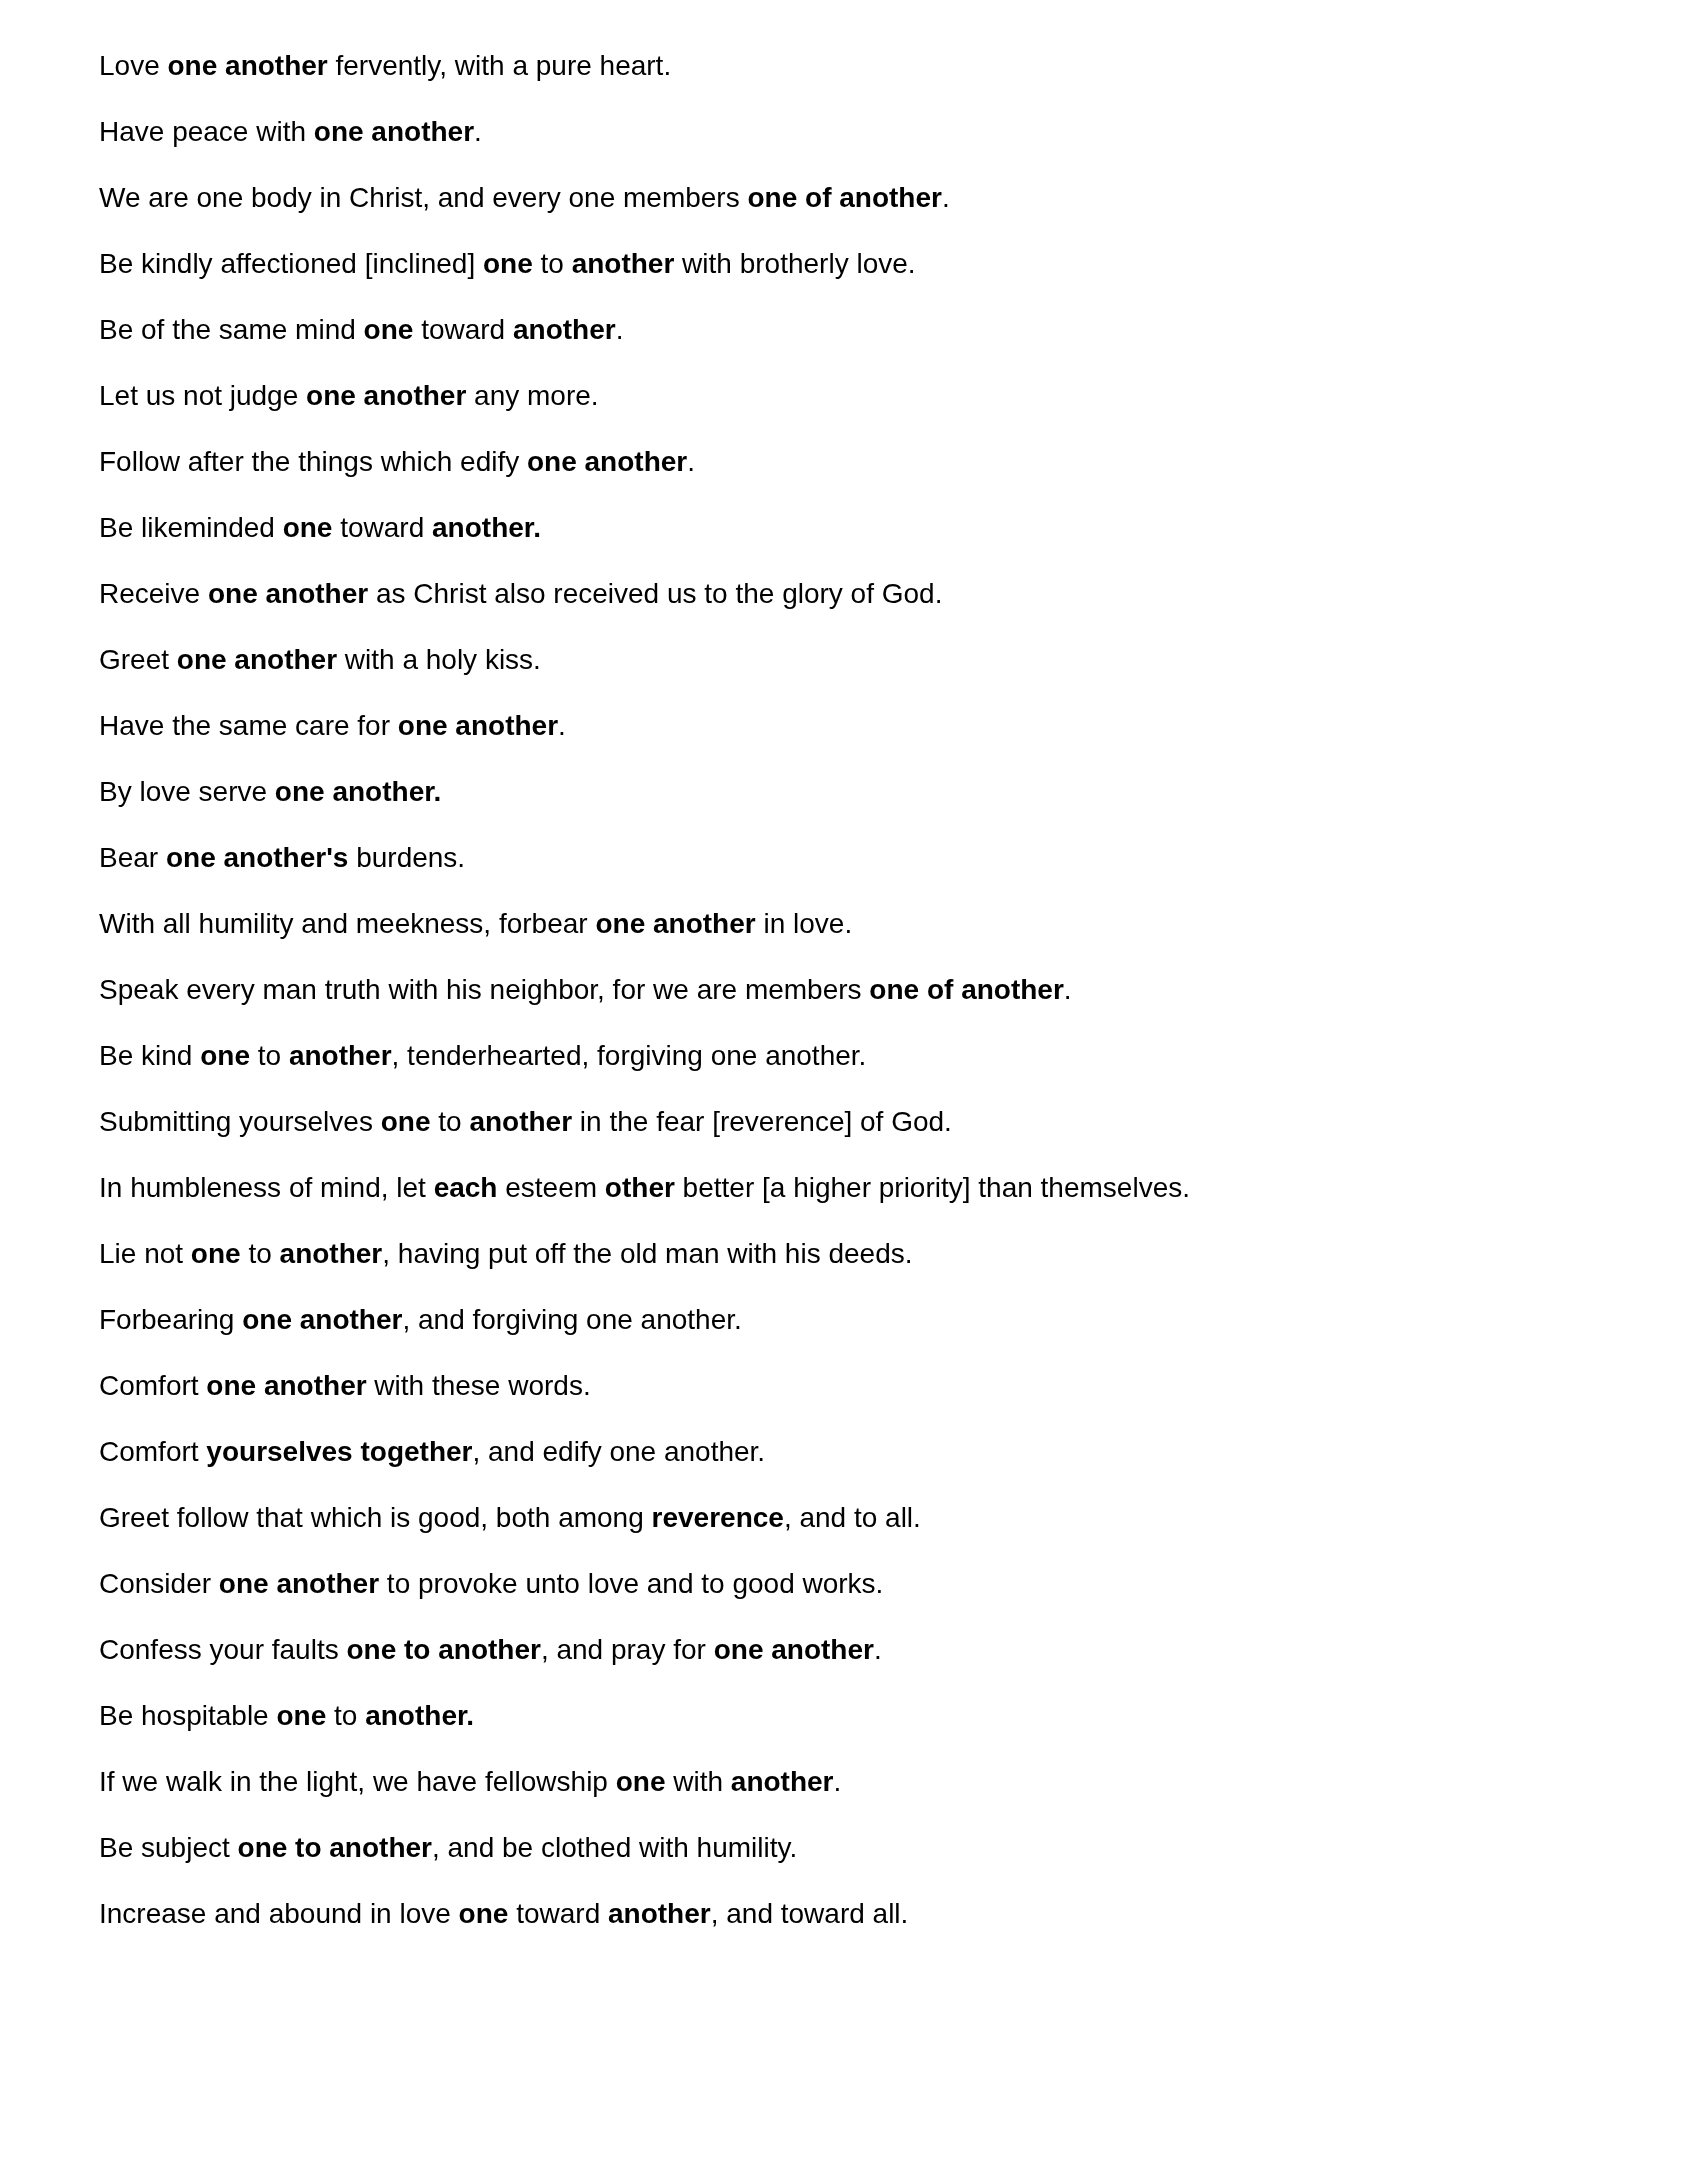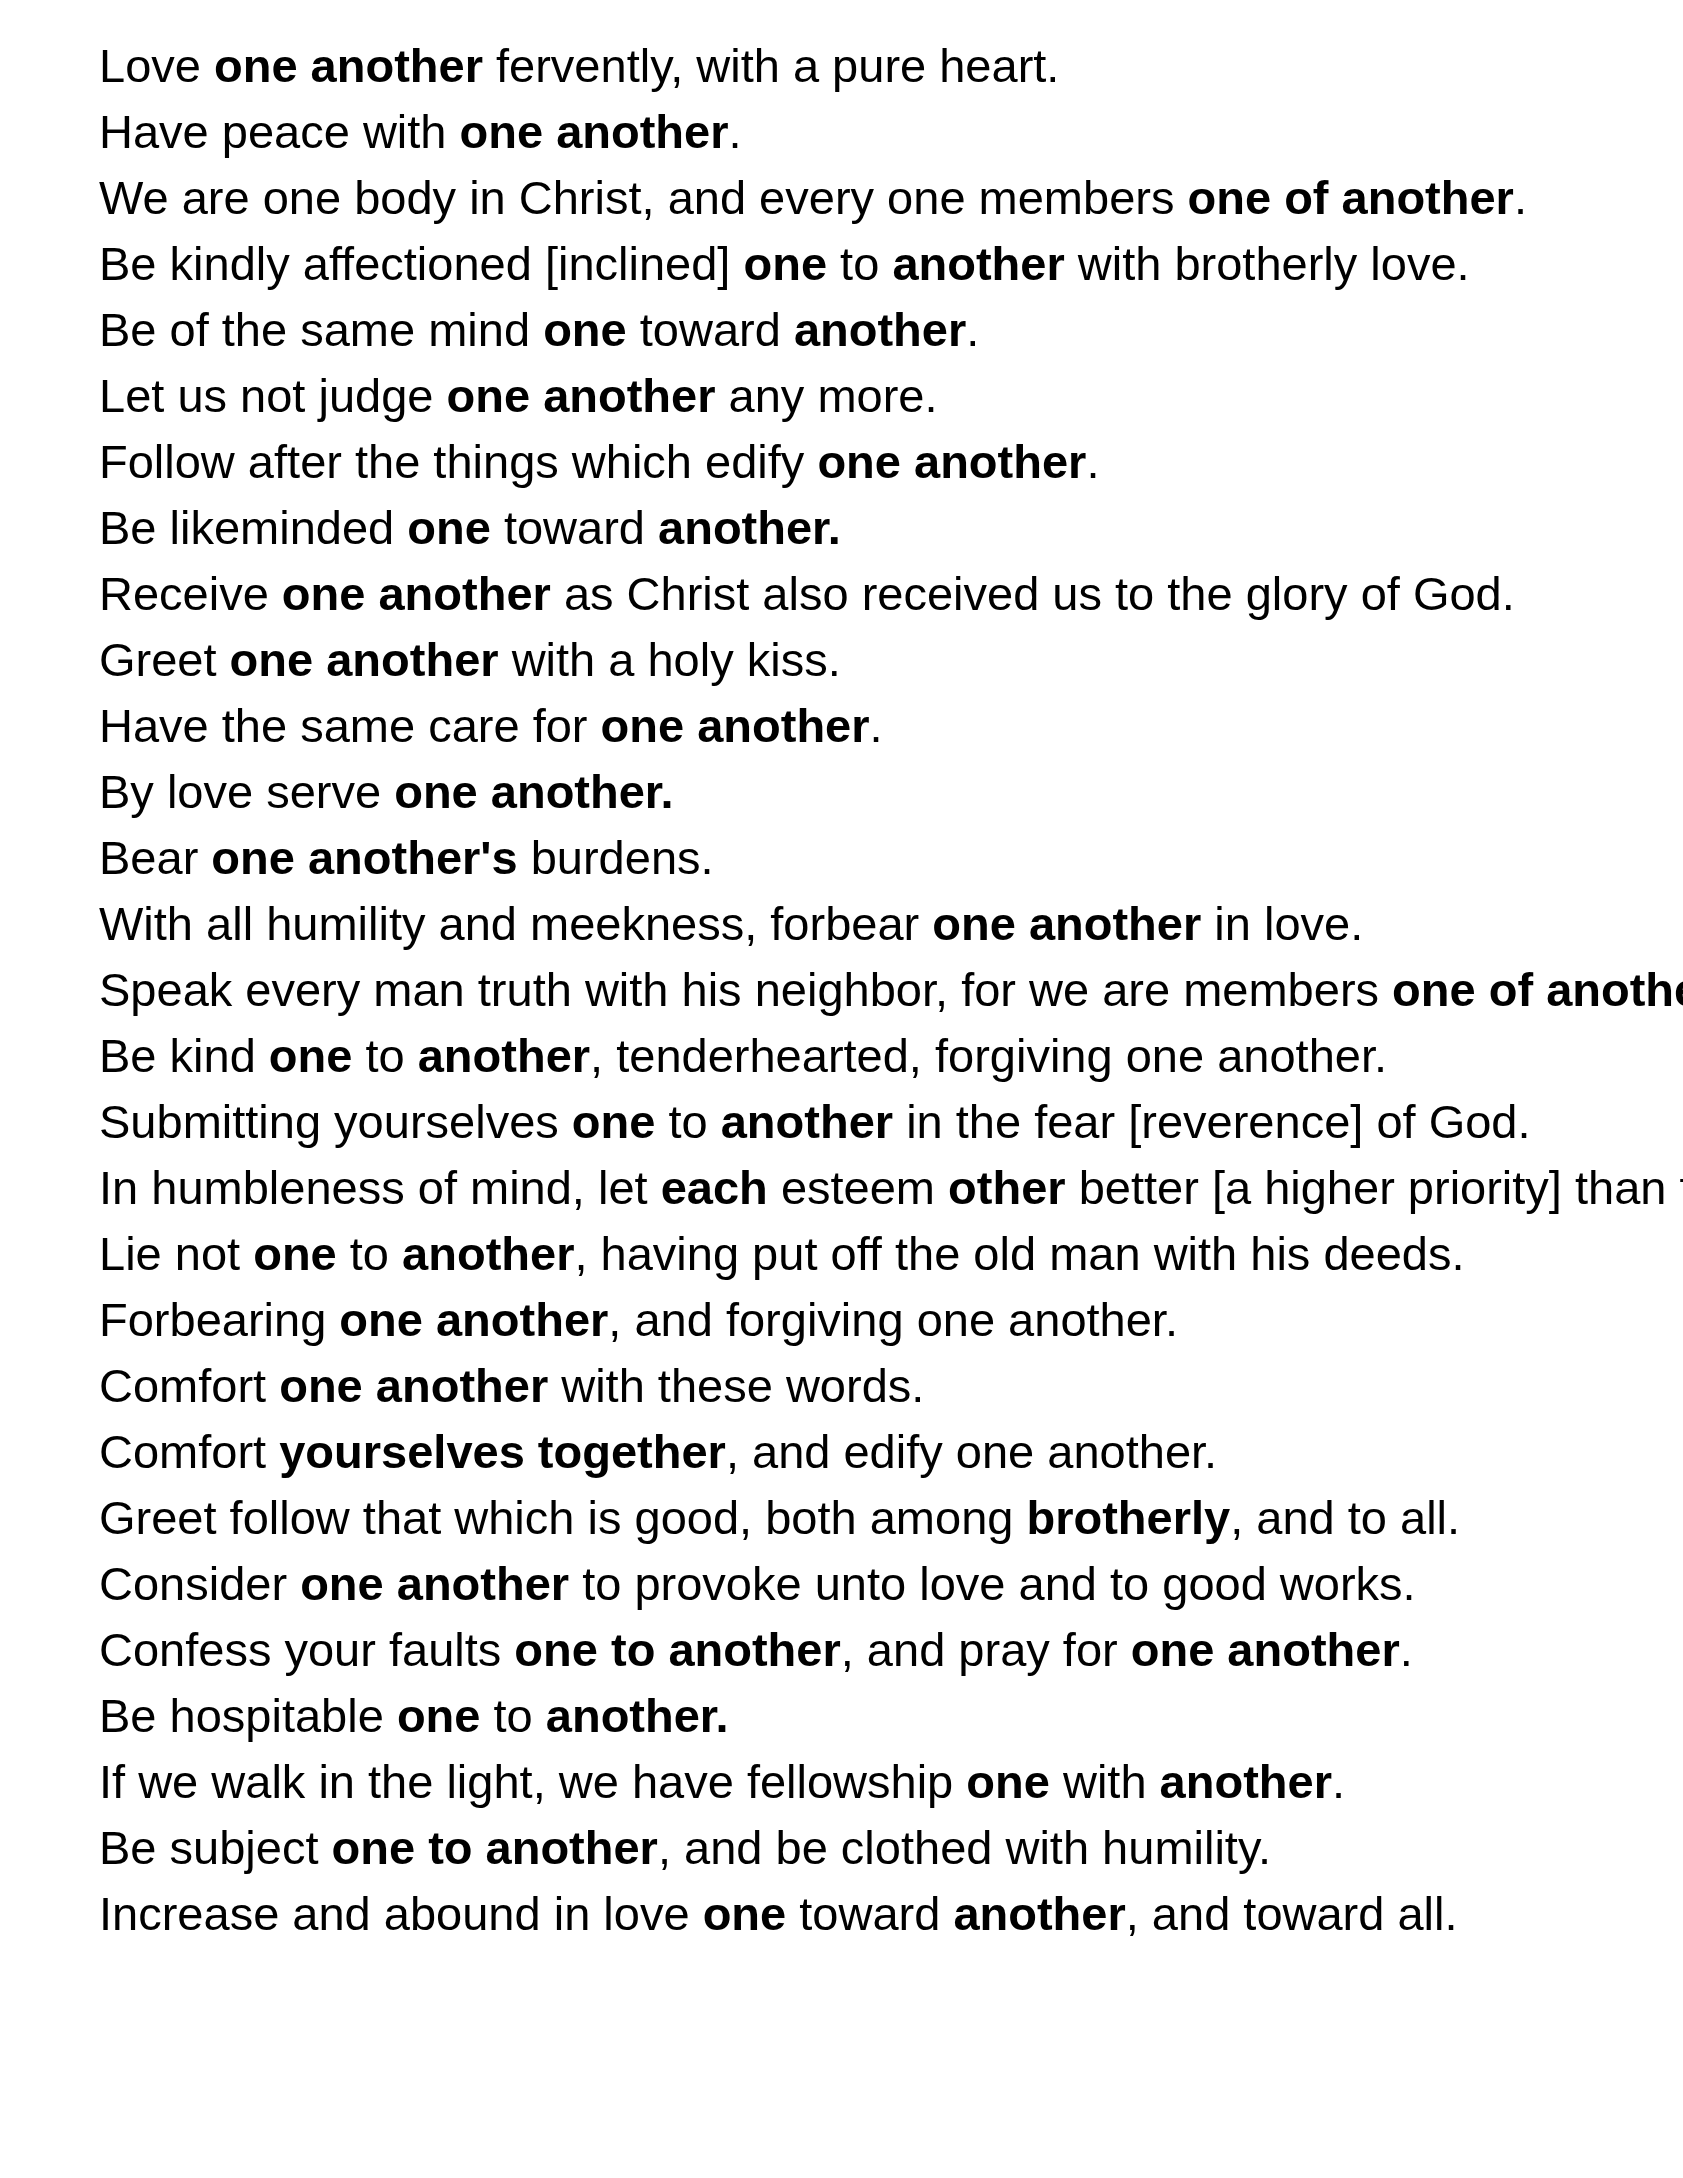--- a/index.html
+++ b/index.html
@@ -13,21 +13,21 @@
     font-family: "Liberation Sans", sans-serif;
     color: #000000;
     overflow: hidden;
   }
   .verse-list {
     padding: 33px 40px 0 99px;
   }
   p.verse {
     margin: 0;
     padding: 0;
-    font-size: 47px;
+    font-size: 28px;
     line-height: 66px;
     white-space: nowrap;
     font-weight: 400;
   }
   p.verse .b {
     font-weight: 700;
   }
 </style>
 </head>
 <body>
@@ -48,21 +48,21 @@
     <p class="verse"><span class="">Bear </span><span class="b">one another's</span><span class=""> burdens.</span></p>
     <p class="verse"><span class="">With all humility and meekness, forbear </span><span class="b">one another</span><span class=""> in love.</span></p>
     <p class="verse"><span class="">Speak every man truth with his neighbor, for we are members </span><span class="b">one of another</span><span class="">.</span></p>
     <p class="verse"><span class="">Be kind </span><span class="b">one</span><span class=""> to </span><span class="b">another</span><span class="">, tenderhearted, forgiving one another.</span></p>
     <p class="verse"><span class="">Submitting yourselves </span><span class="b">one</span><span class=""> to </span><span class="b">another</span><span class=""> in the fear [reverence] of God.</span></p>
     <p class="verse"><span class="">In humbleness of mind, let </span><span class="b">each</span><span class=""> esteem </span><span class="b">other</span><span class=""> better [a higher priority] than themselves.</span></p>
     <p class="verse"><span class="">Lie not </span><span class="b">one</span><span class=""> to </span><span class="b">another</span><span class="">, having put off the old man with his deeds.</span></p>
     <p class="verse"><span class="">Forbearing </span><span class="b">one another</span><span class="">, and forgiving one another.</span></p>
     <p class="verse"><span class="">Comfort </span><span class="b">one another</span><span class=""> with these words.</span></p>
     <p class="verse"><span class="">Comfort </span><span class="b">yourselves together</span><span class="">, and edify one another.</span></p>
-    <p class="verse"><span class="">Greet follow that which is good, both among </span><span class="b">brotherly</span><span class="">, and to all.</span></p>
+    <p class="verse"><span class="">Greet follow that which is good, both among </span><span class="b">reverence</span><span class="">, and to all.</span></p>
     <p class="verse"><span class="">Consider </span><span class="b">one another</span><span class=""> to provoke unto love and to good works.</span></p>
     <p class="verse"><span class="">Confess your faults </span><span class="b">one to another</span><span class="">, and pray for </span><span class="b">one another</span><span class="">.</span></p>
     <p class="verse"><span class="">Be hospitable </span><span class="b">one</span><span class=""> to </span><span class="b">another.</span></p>
     <p class="verse"><span class="">If we walk in the light, we have fellowship </span><span class="b">one</span><span class=""> with </span><span class="b">another</span><span class="">.</span></p>
     <p class="verse"><span class="">Be subject </span><span class="b">one to another</span><span class="">, and be clothed with humility.</span></p>
     <p class="verse"><span class="">Increase and abound in love </span><span class="b">one</span><span class=""> toward </span><span class="b">another</span><span class="">, and toward all.</span></p>
   </main>
 
 
 </body></html>

